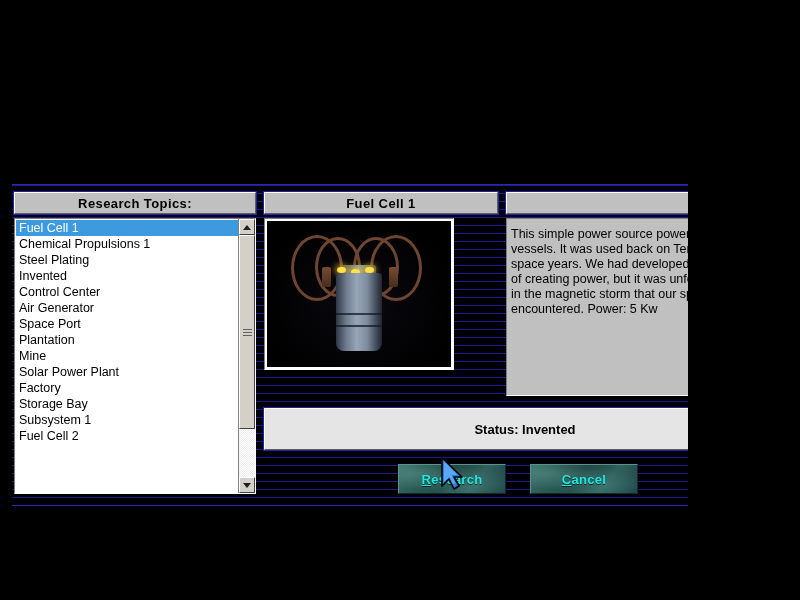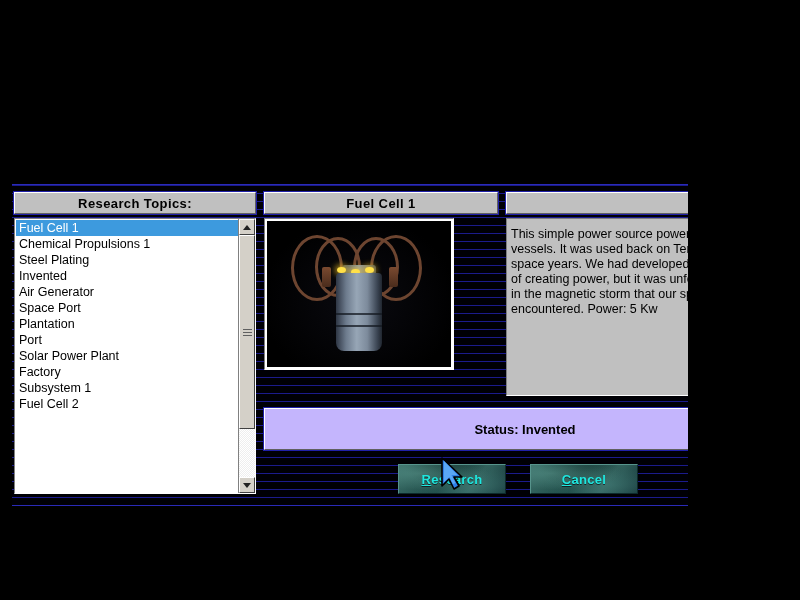--- a/index.html
+++ b/index.html
@@ -255,21 +255,21 @@
     box-sizing: border-box;
   }
 
   
   #status-plate {
     position: absolute;
     left: 264px;
     top: 360px;
     width: 522px;
     height: 42px;
-    background: #c4b5fd;
+    background: #e5e5e5;
     color: #000000;
     font-size: 13px;
     font-weight: bold;
     display: flex;
     align-items: center;
     justify-content: center;
     box-sizing: border-box;
     border-top: 1px solid #ffffff;
     border-left: 1px solid #ffffff;
     border-right: 1px solid #606060;
@@ -336,26 +336,28 @@
   <div class="header-plate" id="hdr-description">
     <span>Description:</span>
   </div>
 
   <div id="topics-wrap">
     <div id="topics-list">
         <div class="topic-row selected"><span>Fuel Cell 1</span></div>
         <div class="topic-row"><span>Chemical Propulsions 1</span></div>
         <div class="topic-row"><span>Steel Plating</span></div>
         <div class="topic-row"><span>Invented</span></div>
+        <div class="topic-row"><span>Control Center</span></div>
         <div class="topic-row"><span>Air Generator</span></div>
         <div class="topic-row"><span>Space Port</span></div>
         <div class="topic-row"><span>Plantation</span></div>
-        <div class="topic-row"><span>Port</span></div>
+        <div class="topic-row"><span>Mine</span></div>
         <div class="topic-row"><span>Solar Power Plant</span></div>
         <div class="topic-row"><span>Factory</span></div>
+        <div class="topic-row"><span>Storage Bay</span></div>
         <div class="topic-row"><span>Subsystem 1</span></div>
         <div class="topic-row"><span>Fuel Cell 2</span></div>
       </div>
 
     <div class="sbar">
       <div class="sbtn">
         <span class="tri up"></span>
       </div>
       <div class="strack">
         <div class="sthumb" style="top:0px;height:194px;">

